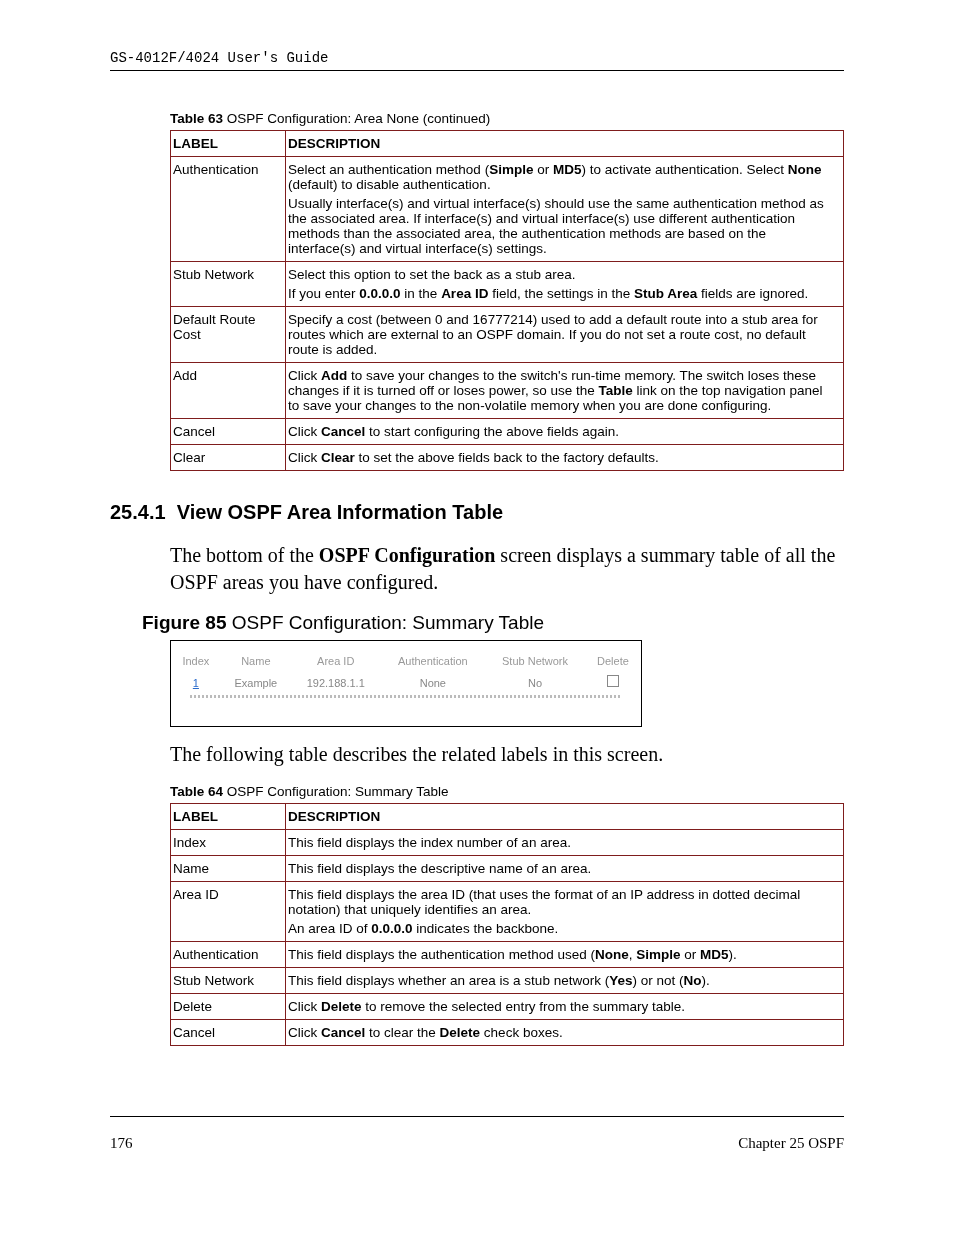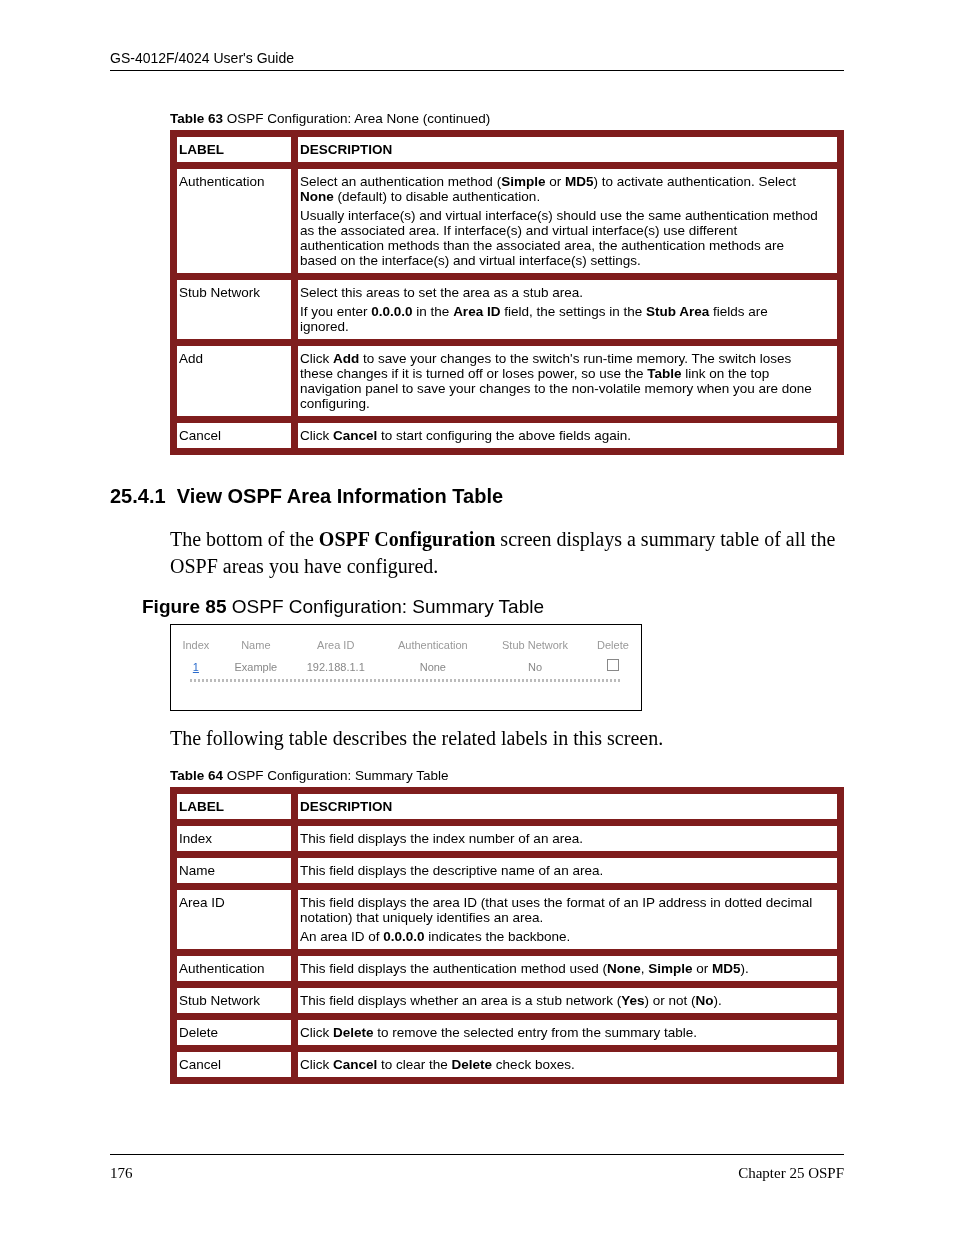--- a/index.html
+++ b/index.html
@@ -6,21 +6,21 @@
     font-family: Arial, Helvetica, sans-serif;
     font-size: 14px;
     color: #000;
     background: #fff;
     margin: 0;
     padding: 50px 110px 40px 110px;
     width: 954px;
     box-sizing: border-box;
   }
   .top-header {
-    font-family: Liberation Sans, sans-serif;
+    font-family: Liberation Mono, monospace;
     font-size: 14px;
     padding-bottom: 4px;
     border-bottom: 1.5px solid #000;
     margin-bottom: 40px;
   }
   .table-caption {
     font-family: Arial, sans-serif;
     font-size: 13.5px;
     margin-left: 60px;
     margin-bottom: 4px;
@@ -28,21 +28,21 @@
   .table-caption b { font-weight: bold; }
   table.data-table {
     border-collapse: collapse;
     width: calc(100% - 60px);
     margin-left: 60px;
     font-family: Arial, sans-serif;
     font-size: 13.5px;
     border: 1.5px solid #000;
   }
   table.data-table th, table.data-table td {
-    border: 7px solid #7f1d1d;
+    border: 1px solid #7f1d1d;
     padding: 5px 2px;
     vertical-align: top;
     text-align: left;
   }
   table.data-table th {
     font-weight: bold;
   }
   table.data-table td p {
     margin: 0 16px 4px 0;
   }
@@ -118,21 +118,21 @@
     background: #fff;
   }
   .ss-center { text-align: center; }
 
   .footer {
     display: flex;
     justify-content: space-between;
     font-family: "Times New Roman", Times, serif;
     font-size: 15px;
     border-top: 1.5px solid #000;
-    padding-top: 10px;
+    padding-top: 18px;
     margin-top: 70px;
   }
 </style>
 </head>
 <body>
 
 <div class="top-header">
   <span>GS-4012F/4024 User's Guide</span>
 </div>
 
@@ -151,34 +151,46 @@
       <tr>
         <td>Authentication</td>
         <td>
           <p>Select an authentication method (<b>Simple</b> or <b>MD5</b>) to activate authentication. Select <b>None</b> (default) to disable authentication.</p>
           <p>Usually interface(s) and virtual interface(s) should use the same authentication method as the associated area. If interface(s) and virtual interface(s) use different authentication methods than the associated area, the authentication methods are based on the interface(s) and virtual interface(s) settings.</p>
         </td>
       </tr>
       <tr>
         <td>Stub Network</td>
         <td>
-          <p>Select this areas to set the area as a stub area.</p>
+          <p>Select this option to set the back as a stub area.</p>
           <p>If you enter <b>0.0.0.0</b> in the <b>Area ID</b> field, the settings in the <b>Stub Area</b> fields are ignored.</p>
         </td>
       </tr>
       <tr>
+        <td>Default Route Cost</td>
+        <td>
+          <p>Specify a cost (between 0 and 16777214) used to add a default route into a stub area for routes which are external to an OSPF domain. If you do not set a route cost, no default route is added.</p>
+        </td>
+      </tr>
+      <tr>
         <td>Add</td>
         <td>
           <p>Click <b>Add</b> to save your changes to the switch's run-time memory. The switch loses these changes if it is turned off or loses power, so use the <b>Table</b> link on the top navigation panel to save your changes to the non-volatile memory when you are done configuring.</p>
         </td>
       </tr>
       <tr>
         <td>Cancel</td>
         <td>
           <p>Click <b>Cancel</b> to start configuring the above fields again.</p>
+        </td>
+      </tr>
+      <tr>
+        <td>Clear</td>
+        <td>
+          <p>Click <b>Clear</b> to set the above fields back to the factory defaults.</p>
         </td>
       </tr>
     </tbody>
 </table>
 
 <h2 class="section-heading">
   <span>25.4.1</span>&nbsp;&nbsp;<span>View OSPF Area Information Table</span>
 </h2>
 
 <p class="body-para">The bottom of the <b>OSPF Configuration</b> screen displays a summary table of all the OSPF areas you have configured.</p>

